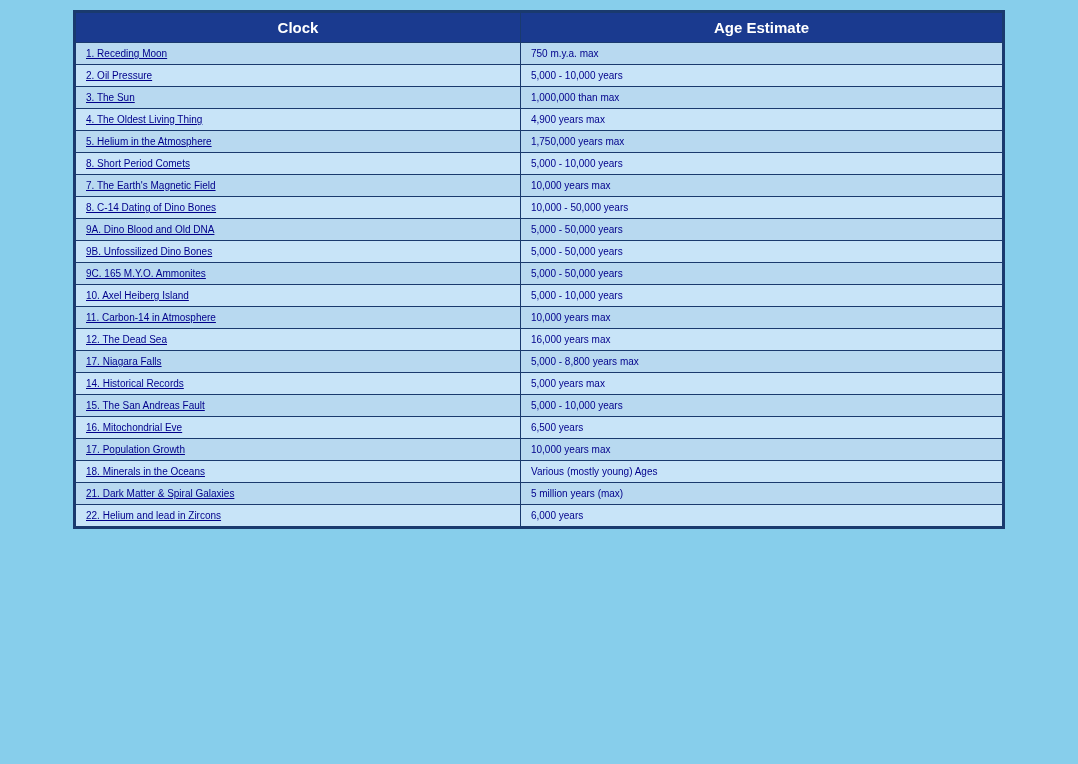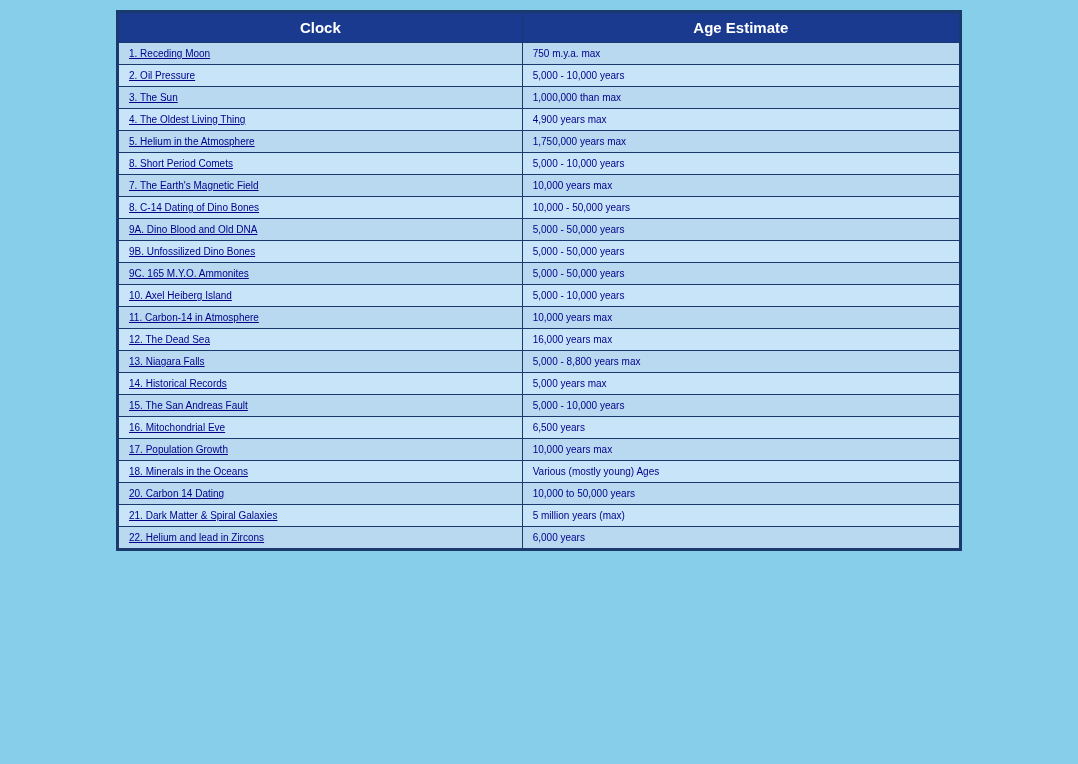--- a/index.html
+++ b/index.html
@@ -9,21 +9,21 @@
     }
     body {
       background: #87CEEB;
       display: flex;
       justify-content: center;
       align-items: flex-start;
       padding: 10px;
       font-family: Arial, sans-serif;
     }
     .table-container {
-      width: 846px;
+      width: 932px;
       border: 2px solid #1a3a6e;
     }
     table {
       width: 100%;
       border-collapse: collapse;
       background: #add8e6;
     }
     thead tr th {
       background: #1a3a8f;
       color: #ffffff;
@@ -115,21 +115,21 @@
         </tr>
         <tr>
           <td>11.   Carbon-14 in Atmosphere</td>
           <td>10,000 years max</td>
         </tr>
         <tr>
           <td>12.   The Dead Sea</td>
           <td>16,000 years max</td>
         </tr>
         <tr>
-          <td>13.   Niagara Falls</td>
+          <td>17.   Niagara Falls</td>
           <td>5,000 - 8,800 years max</td>
         </tr>
         <tr>
           <td>14.   Historical Records</td>
           <td>5,000 years max</td>
         </tr>
         <tr>
           <td>15.   The San Andreas Fault</td>
           <td>5,000 - 10,000 years</td>
         </tr>
@@ -139,24 +139,20 @@
         </tr>
         <tr>
           <td>17.   Population Growth</td>
           <td>10,000 years max</td>
         </tr>
         <tr>
           <td>18.   Minerals in the Oceans</td>
           <td>Various (mostly young) Ages</td>
         </tr>
         <tr>
-          <td>20.   Carbon 14 Dating</td>
-          <td>10,000 to 50,000 years</td>
-        </tr>
-        <tr>
           <td>21.   Dark Matter &amp; Spiral Galaxies</td>
           <td>5 million years (max)</td>
         </tr>
         <tr>
           <td>22.   Helium and lead in Zircons</td>
           <td>6,000 years</td>
         </tr>
       </tbody>
   </table>
 </div>

